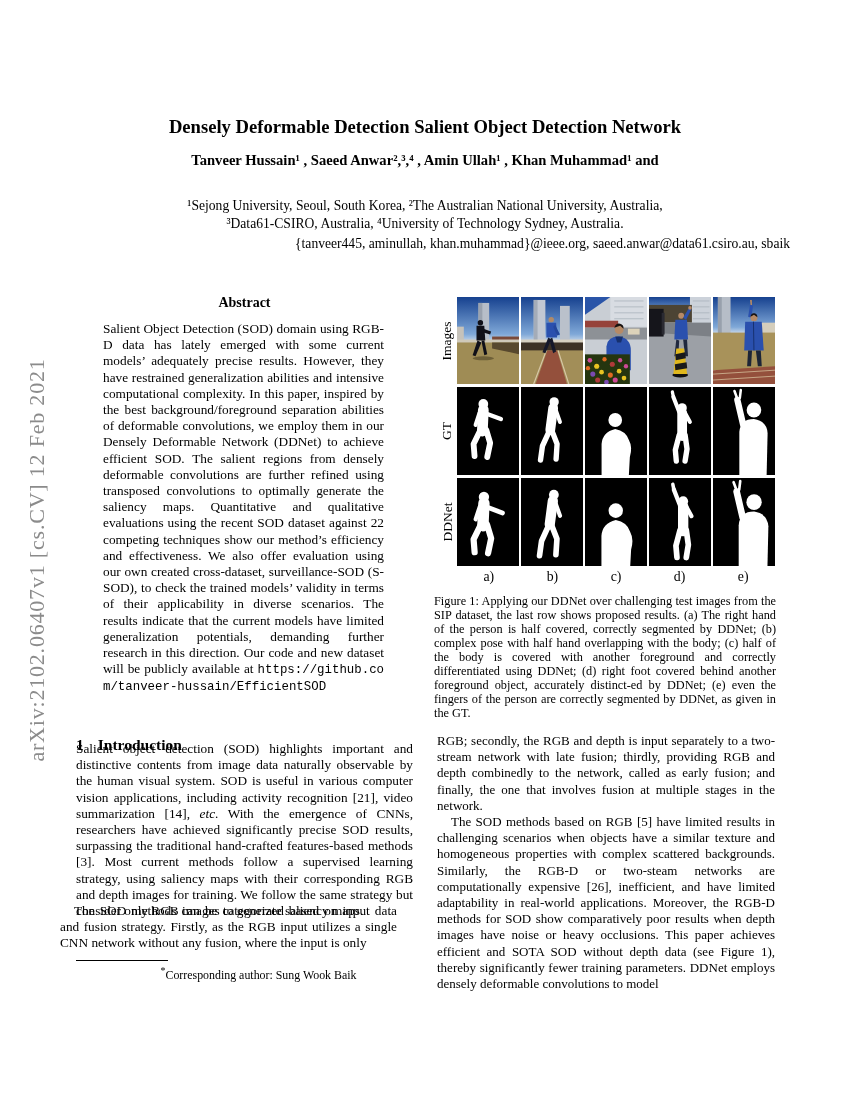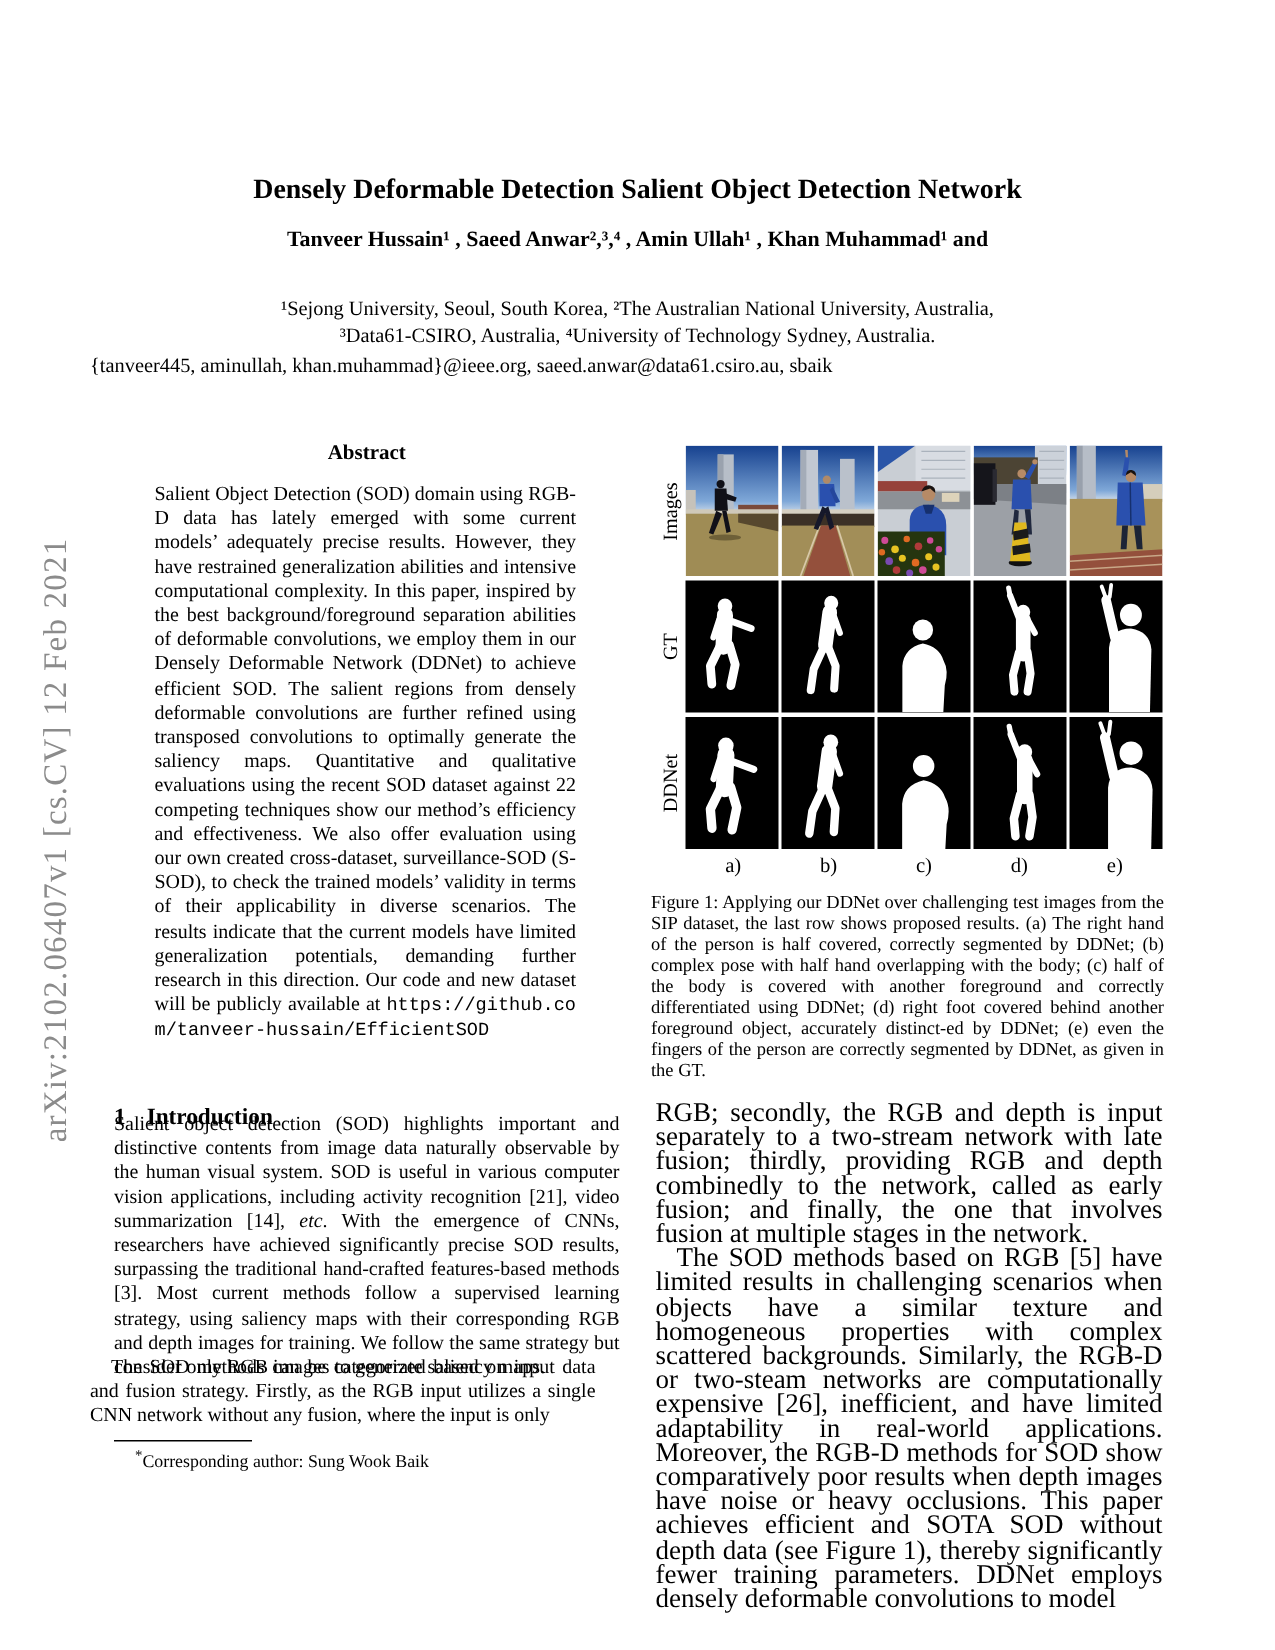--- a/index.html
+++ b/index.html
@@ -17,21 +17,21 @@
 
   
   .title {
     position:absolute; top:116px; left:60px; width:730px; margin:0;
     text-align:center; font-size:18.6px; font-weight:bold;
   }
   .authors { position:absolute; top:150px; left:60px; width:730px; text-align:center;
     font-size:14.6px; font-weight:bold; line-height:20px; }
   .affils  { position:absolute; top:197px; left:60px; width:730px; text-align:center;
     font-size:13.6px; line-height:17.5px; }
-  .emails  { position:absolute; top:235px; left:60px; width:730px; text-align:left;
+  .emails  { position:absolute; top:235px; left:60px; width:730px; text-align:right;
     font-size:13.6px; line-height:17.5px; }
 
   
   .abs-heading { position:absolute; top:295px; left:76px; width:337px;
     text-align:center; font-size:14px; font-weight:bold; }
   .abs-body { position:absolute; top:321px; left:103px; width:281px;
     font-size:13.3px; line-height:16.2px; text-align:justify; }
   .mono { font-family:"Liberation Mono", monospace; font-size:12.4px; word-break:break-all; }
 
   .sec-heading { position:absolute; top:736px; left:76px; width:337px;
@@ -39,40 +39,40 @@
   .sec-heading .sec-num { display:inline-block; margin-right:14px; }
 
   .body-par { margin:0; font-size:13.3px; line-height:16.2px; text-align:justify; }
   .intro-p1 { position:absolute; top:741px; left:76px; width:337px; }
   .intro-p2 { position:absolute; top:903px; left:60px; width:337px; text-indent:14px; }
   .em { font-style:italic; }
 
   .footnote-rule { position:absolute; top:960px; left:76px; width:92px;
     border-top:1px solid #000; height:0; }
   .footnote { position:absolute; top:965px; left:76px; width:337px;
-    font-size:11.9px; padding-left:14px; }
+    font-size:11.9px; padding-left:14px;text-align:center; }
 
   
   .figure { position:absolute; top:297px; left:437px; width:338px; }
   .fig-row { display:flex; margin-bottom:3px; }
   .fig-rowlabel { width:20px; display:flex; align-items:center; justify-content:center; }
   .fig-rowlabel span { transform:rotate(-90deg); white-space:nowrap; font-size:13.5px; }
   .fig-cells { flex:1; display:flex; gap:1.5px; }
   .fig-cell { flex:1; overflow:hidden; }
   .fig-cell svg { display:block; width:100%; height:100%; }
   .row-photos .fig-cell { height:87px; }
   .row-mask  .fig-cell { height:88px; background:#000; }
   .fig-collabels { display:flex; margin-left:20px; margin-top:2px; }
   .fig-collabel { flex:1; text-align:center; font-size:13.8px; }
 
   .caption { position:absolute; top:594px; left:434px; width:342px; margin:0;
     font-size:12.3px; line-height:14px; text-align:justify; }
 
   .rc-text { position:absolute; top:733px; left:437px; width:338px; }
-  .rc-text p { margin:0; font-size:18px; line-height:16.2px; text-align:justify; }
+  .rc-text p { margin:0; font-size:13px; line-height:16.2px; text-align:justify; }
   .rc-text p + p { text-indent:14px; }
 
   .hidden-defs { position:absolute; width:0; height:0; }
 </style>
 </head>
 <body>
 
 <div class="page">
 
   <svg class="hidden-defs" aria-hidden="true">

